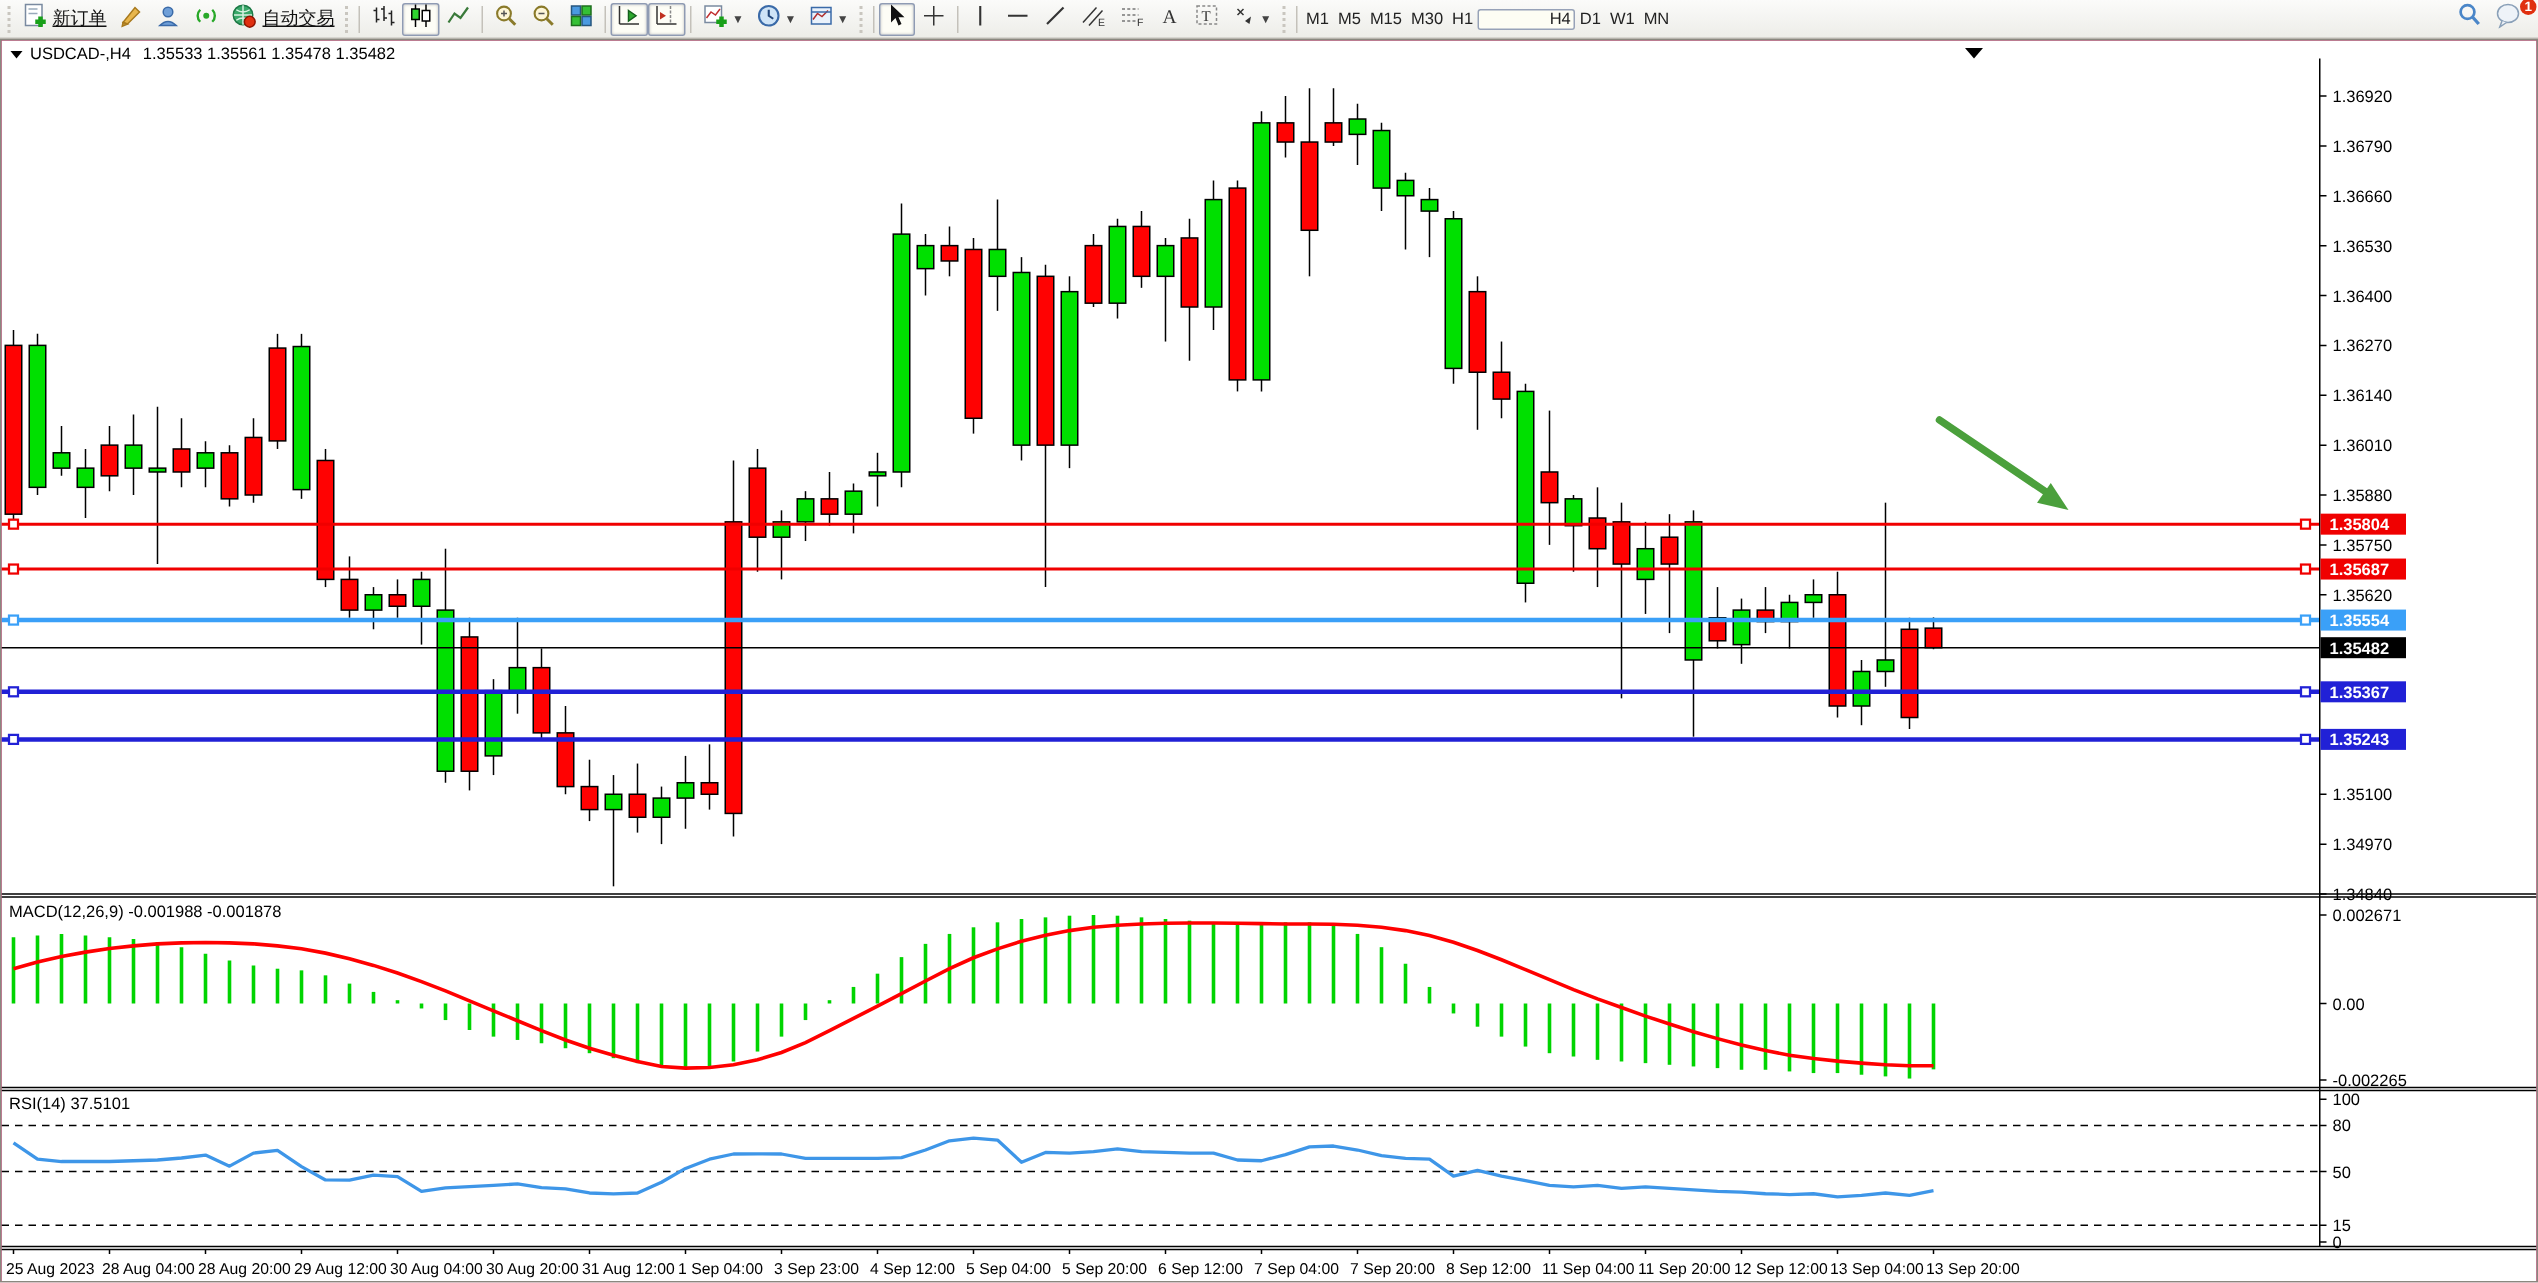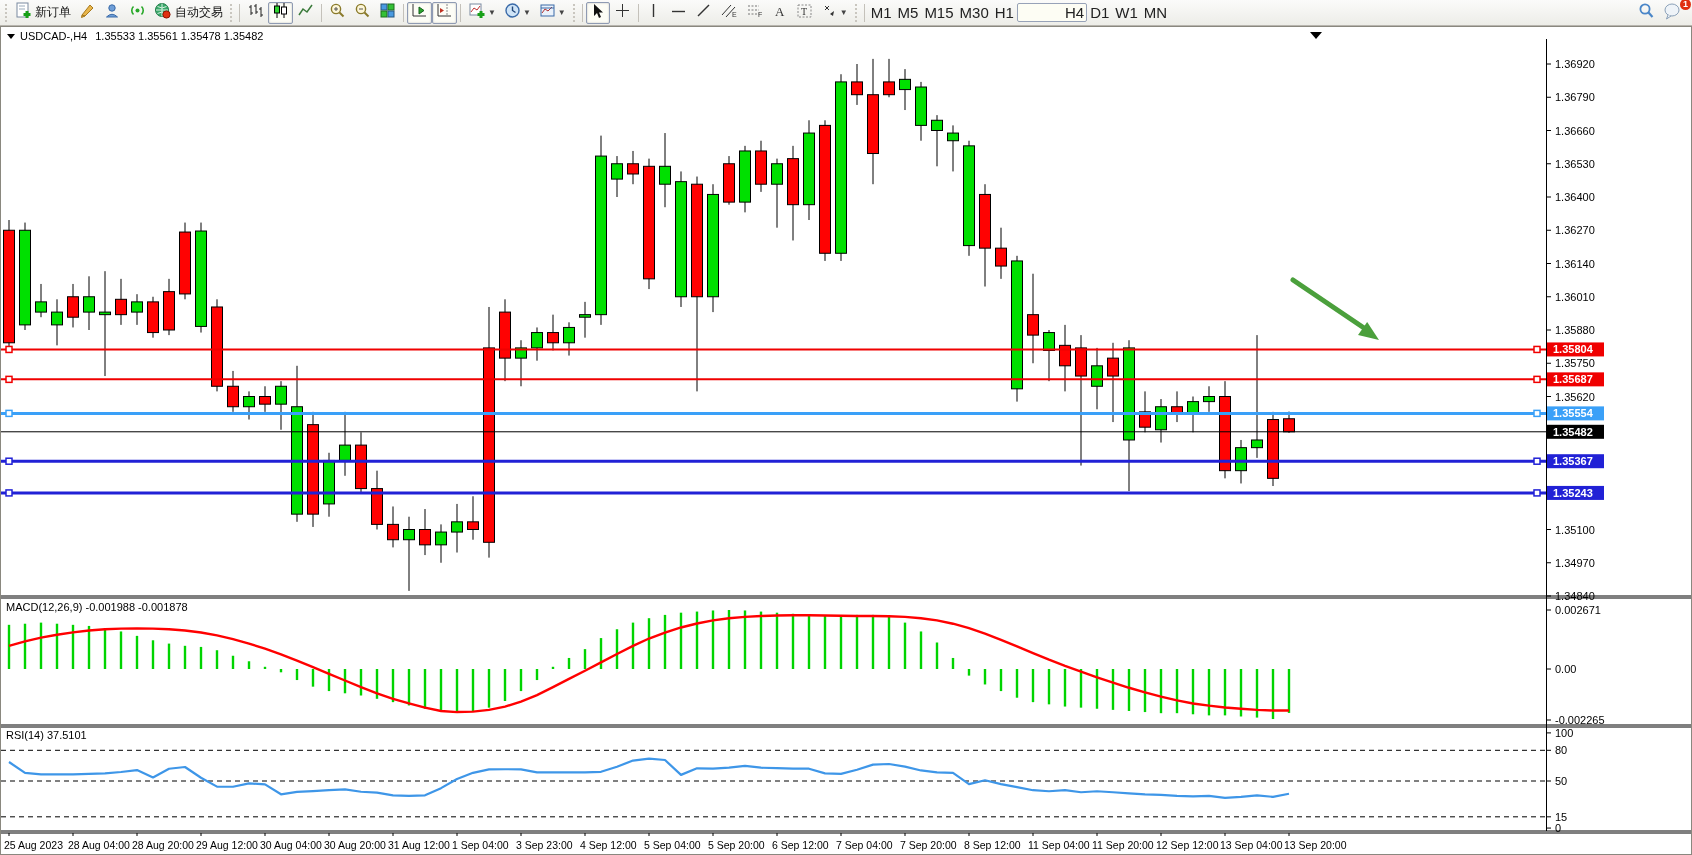--- a/index.html
+++ b/index.html
@@ -3,22 +3,22 @@
 <meta charset="utf-8">
 <style>
   html,body{margin:0;padding:0;background:#d4d0c8;font-family:"Liberation Sans","DejaVu Sans",sans-serif;}
   #app{position:relative;width:1692px;height:855px;background:#fff;overflow:hidden;}
   
   #toolbar{position:absolute;top:0;left:0;width:1692px;height:26px;background:linear-gradient(#fbfbfa,#ededE8);border-bottom:1px solid #b8b5ae;display:flex;align-items:center;box-sizing:border-box;padding-left:2px;}
   .grip{width:5px;height:18px;margin:0 2px;background:repeating-linear-gradient(to bottom,#c9c6bf 0 2px,transparent 2px 4px);background-size:2px 100%;background-repeat:repeat-y;background-position:1px 0;}
   .sep{width:1px;height:18px;background:#c4c1ba;margin:0 3px;}
   .tbtn{height:22px;min-width:24px;display:flex;align-items:center;justify-content:center;padding:0 3px;border:1px solid transparent;border-radius:2px;box-sizing:border-box;}
   .tbtn.active{background:#fdfdf6;border-color:#8f9bb3;box-shadow:inset 0 0 2px #bbb;}
-  .tlabel{font-size:12px;color:#111;margin-left:3px;white-space:nowrap;}
-  .tf{font-size:15px;color:#222;min-width:28px;text-align:center;height:20px;line-height:20px;border:1px solid transparent;border-radius:2px;padding:0 2px;}
+  .tlabel{font-size:12px;color:#111;margin-left:3px;white-space:nowrap;text-decoration:underline;}
+  .tf{font-size:11px;color:#222;min-width:28px;text-align:center;height:20px;line-height:20px;border:1px solid transparent;border-radius:2px;padding:0 2px;}
   .tf.active{background:#fdfdf4;border-color:#97a2b8;padding-left:47px;}
   .dd{font-size:8px;color:#444;margin-left:2px;}
   #right-icons{margin-left:auto;display:flex;align-items:center;margin-right:6px;}
   .badge{position:absolute;top:-4px;right:-6px;background:#e03010;color:#fff;border-radius:7px;font-size:9px;line-height:11px;min-width:11px;height:11px;text-align:center;font-weight:bold;}
   
   #chartwin{position:absolute;top:26px;left:0;width:1692px;height:829px;background:#be185d;border:1px solid #8a887f;box-sizing:border-box;}
   #chartsvg{position:absolute;top:0;left:0;}
   #titlebar{position:absolute;top:2px;left:4px;height:14px;display:flex;align-items:center;z-index:5;}
   #collapse{width:0;height:0;border-left:4px solid transparent;border-right:4px solid transparent;border-top:5px solid #000;margin:0 5px 0 2px;}
   #titletext{font-size:11px;color:#000;white-space:nowrap;}

